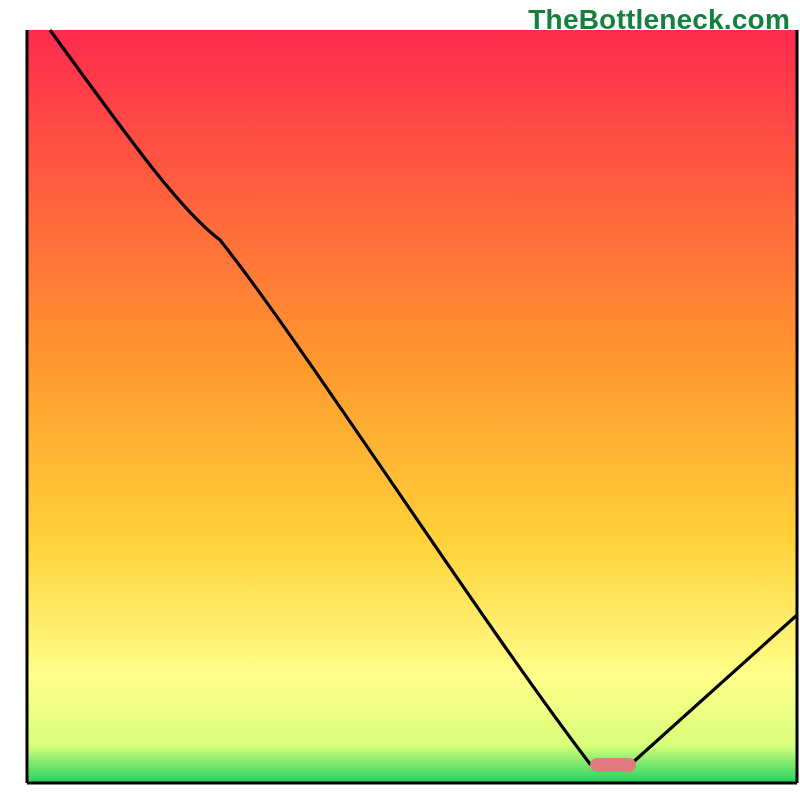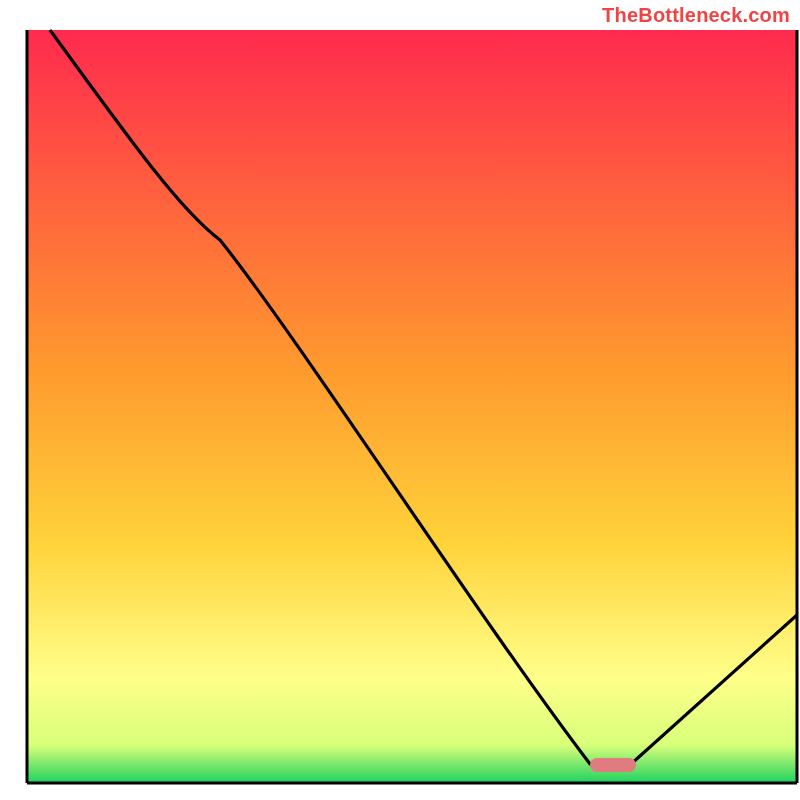--- a/index.html
+++ b/index.html
@@ -12,23 +12,23 @@
   }
   .stage {
     position: relative;
     width: 800px;
     height: 800px;
   }
   .watermark {
     position: absolute;
     top: 4px;
     right: 10px;
-    font-size: 20px;
+    font-size: 28px;
     font-weight: bold;
-    color: #ef4444;
+    color: #15803d;
     letter-spacing: 0.2px;
   }
   svg.chart {
     position: absolute;
     left: 0;
     top: 0;
     width: 800px;
     height: 800px;
   }
 </style>

